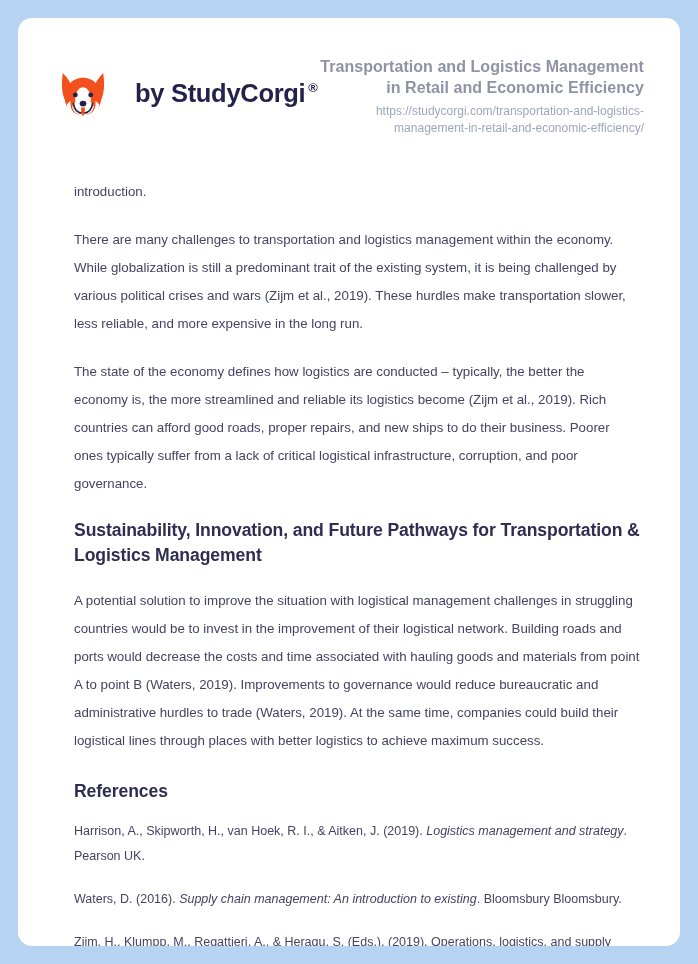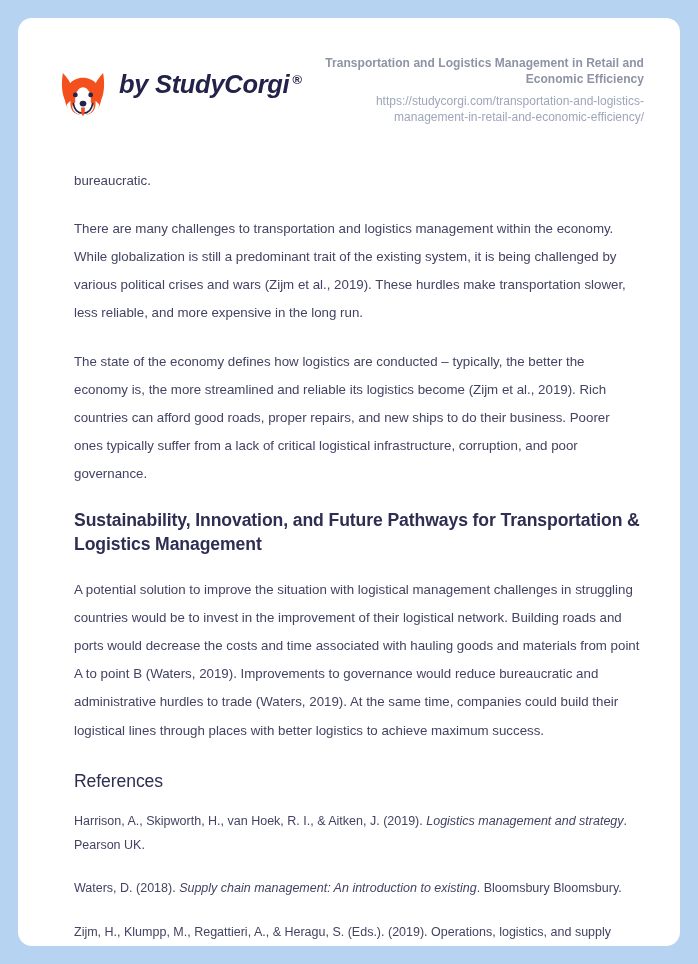--- a/index.html
+++ b/index.html
@@ -29,24 +29,23 @@
   
   .doc-header {
     display: flex;
     align-items: flex-start;
     justify-content: space-between;
     padding: 36px 36px 0 41px;
   }
 
   .brand {
     display: flex;
-    align-items: flex-start;
-    gap: 12px;
+    align-items: center;
+    gap: 28px;
     padding-top: 16px;
-    font-style: italic;
   }
 
   .logo-mark {
     width: 48px;
     height: 46px;
     flex: none;
   }
 
   .brand-text {
     font-size: 25.5px;
@@ -65,21 +64,21 @@
     margin-left: 3px;
   }
 
   .header-meta {
     text-align: right;
     max-width: 332px;
     padding-top: 2px;
   }
 
   .header-title {
-    font-size: 12px;
+    font-size: 16px;
     font-weight: bold;
     line-height: 1.32;
     color: #8e93a6;
     letter-spacing: 0.05px;
   }
 
   .header-url {
     margin-top: 5px;
     font-size: 12px;
     line-height: 1.36;
@@ -106,21 +105,21 @@
     font-weight: bold;
     line-height: 1.38;
     color: #2e2d52;
     margin-top: 14px;
     margin-bottom: 20px;
     letter-spacing: -0.1px;
   }
 
   h2.refs-heading {
     font-size: 17.6px;
-    font-weight: normal;
+    font-weight: bold;
     color: #2e2d52;
     margin-top: 26px;
     margin-bottom: 17px;
     letter-spacing: -0.1px;
   }
 
   p.reference {
     font-size: 12.5px;
     line-height: 1.95;
     color: #434364;
@@ -167,36 +166,36 @@
 
     <div class="header-meta">
       <div class="header-title">Transportation and Logistics Management in Retail and Economic Efficiency</div>
       <div class="header-url">https://studycorgi.com/transportation-and-logistics-management-in-retail-and-economic-efficiency/</div>
     </div>
 
   </div>
 
   <div class="doc-body">
 
-    <p class="para">bureaucratic.</p>
+    <p class="para">introduction.</p>
     <p class="para">There are many challenges to transportation and logistics management within the economy. While globalization is still a predominant trait of the existing system, it is being challenged by various political crises and wars (Zijm et al., 2019). These hurdles make transportation slower, less reliable, and more expensive in the long run.</p>
     <p class="para">The state of the economy defines how logistics are conducted – typically, the better the economy is, the more streamlined and reliable its logistics become (Zijm et al., 2019). Rich countries can afford good roads, proper repairs, and new ships to do their business. Poorer ones typically suffer from a lack of critical logistical infrastructure, corruption, and poor governance.</p>
 
     <h2 class="section-heading">Sustainability, Innovation, and Future Pathways for Transportation &amp; Logistics Management</h2>
 
     <p class="para">A potential solution to improve the situation with logistical management challenges in struggling countries would be to invest in the improvement of their logistical network. Building roads and ports would decrease the costs and time associated with hauling goods and materials from point A to point B (Waters, 2019). Improvements to governance would reduce bureaucratic and administrative hurdles to trade (Waters, 2019). At the same time, companies could build their logistical lines through places with better logistics to achieve maximum success.</p>
 
     <h2 class="refs-heading">References</h2>
 
     <p class="reference">
       <span>Harrison, A., Skipworth, H., van Hoek, R. I., &amp; Aitken, J. (2019). </span><i>Logistics management and strategy</i><span>. Pearson UK.</span>
     </p>
 
     <p class="reference">
-      <span>Waters, D. (2018). </span><i>Supply chain management: An introduction to existing</i><span>. Bloomsbury Bloomsbury.</span>
+      <span>Waters, D. (2016). </span><i>Supply chain management: An introduction to existing</i><span>. Bloomsbury Bloomsbury.</span>
     </p>
 
     <p class="reference">
       <span>Zijm, H., Klumpp, M., Regattieri, A., &amp; Heragu, S. (Eds.). (2019). Operations, logistics, and supply chain management. Cham: Springer.</span><i></i><span></span>
     </p>
 
   </div>
 
 </div>
 

